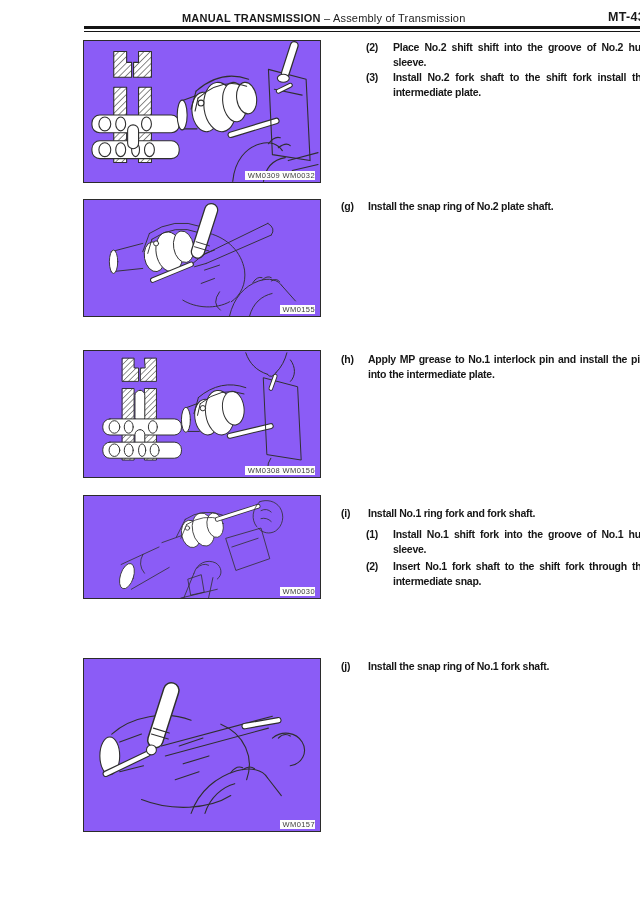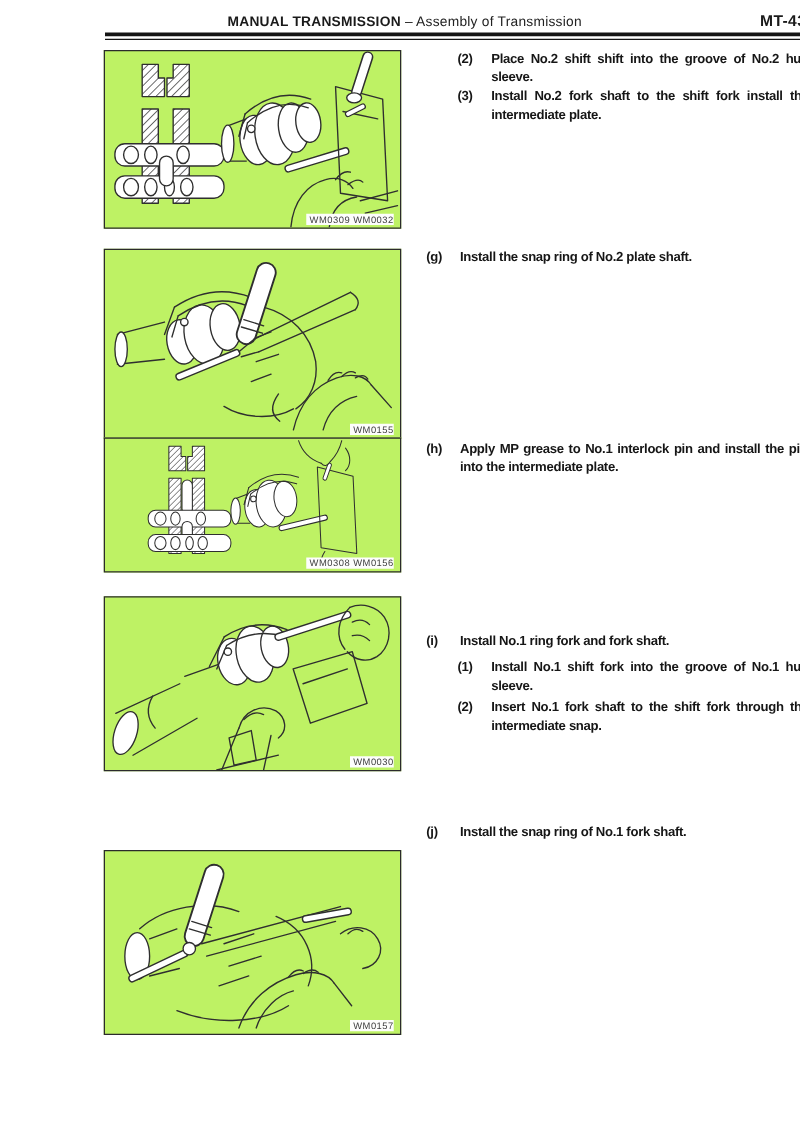--- a/index.html
+++ b/index.html
@@ -8,21 +8,21 @@
     font-family:"Liberation Sans",sans-serif;color:#1a1a1a;overflow:hidden;margin-left:33px;
   }
   
   .hdr-title{position:absolute;left:149px;top:12px;font-size:11px;letter-spacing:.2px;white-space:nowrap;}
   .hdr-title .b{font-weight:700;}
   .hdr-title .r{font-weight:400;color:#222;}
   .hdr-page{position:absolute;right:28px;top:10px;font-size:12.5px;font-weight:700;letter-spacing:.3px;}
   .hdr-rule{position:absolute;left:51px;top:26px;width:585px;height:2px;
     border-top:3px solid #141414;border-bottom:1px solid #141414;}
   
-  .figbox{position:absolute;left:50px;width:238px;border:1.2px solid #2b2b2b;background:#bef264;box-sizing:border-box;}
+  .figbox{position:absolute;left:50px;width:238px;border:1.2px solid #2b2b2b;background:#8b5cf6;box-sizing:border-box;}
   .figbox svg{position:absolute;left:0;top:0;width:100%;height:100%;}
   .figcode{position:absolute;right:5px;bottom:2px;font-size:7.5px;color:#3d3d3d;letter-spacing:.4px;background:#fdfdfc;padding-left:3px;}
   
   .instr{position:absolute;display:flex;font-size:10.5px;font-weight:700;line-height:15px;letter-spacing:-.25px;color:#161616;}
   .instr.main{left:308px;width:305px;}
   .instr.main .lbl{width:27px;flex:none;}
   .instr.sub{left:333px;width:281px;}
   .instr.sub .lbl{width:27px;flex:none;}
   .instr .txt{flex:1;text-align:justify;}
   
@@ -93,21 +93,21 @@
         <line x1="196" y1="50" x2="208" y2="44" class="rodi3"></line>
         <path d="M150,141 C152,120 163,107 178,103 C188,100 196,104 200,110"></path>
         <path d="M181,141 C183,127 191,119 203,117"></path>
         <path d="M186,103 q6,-8 12,-6 M196,107 q8,-6 12,-2"></path>
         <path d="M206,120 L236,112 M210,130 L236,124"></path>
       </g>
     </svg>
     <span class="figcode">WM0309 WM0032</span>
   </div>
 
-  <div class="figbox" style="top:199px;height:152px">
+  <div class="figbox" style="top:199px;height:118px">
     <svg viewBox="0 0 238 139" preserveAspectRatio="xMidYMid meet">
       <g class="ln">
         <path d="M10,62 L48,52 M10,86 L48,82"></path>
         <ellipse cx="13" cy="74" rx="5" ry="14" class="wh"></ellipse>
         <ellipse cx="62" cy="68" rx="12" ry="18" transform="rotate(-10 62 68)" class="wh"></ellipse>
         <ellipse cx="80" cy="62" rx="16" ry="24" transform="rotate(-10 80 62)" class="wh"></ellipse>
         <ellipse cx="97" cy="56" rx="12" ry="19" transform="rotate(-10 97 56)" class="wh"></ellipse>
         <path d="M56,40 Q86,20 118,32"></path>
         <path d="M59,47 Q87,28 115,39"></path>
         <path d="M56,40 L48,62 M59,47 L54,64"></path>
@@ -126,21 +126,21 @@
         <path d="M152,139 C157,117 170,103 187,97 C199,93 210,95 215,103"></path>
         <path d="M180,99 q5,-8 11,-6 M191,96 q6,-6 11,-3 M202,97 q7,-4 10,1"></path>
         <path d="M215,103 L231,121"></path>
         <path d="M176,139 C180,124 190,115 203,112"></path>
         <path d="M140,110 q-10,14 1,22"></path>
       </g>
     </svg>
     <span class="figcode">WM0155</span>
   </div>
 
-  <div class="figbox" style="top:350px;height:108px">
+  <div class="figbox" style="top:350px;height:128px">
     <svg viewBox="0 0 238 141" preserveAspectRatio="xMidYMid meet">
       <g class="ln">
         <path class="hat" d="M30,8 h13 v11 h5 v15 h-18 z"></path>
         <path class="hat" d="M55,8 h13 v26 h-18 v-15 h5 z"></path>
         <path class="hat" d="M30,42 h13 v80 h-13 z"></path>
         <path class="hat" d="M55,42 h13 v80 h-13 z"></path>
         <rect x="44" y="44" width="11" height="36" rx="5.5" class="wh"></rect>
         <rect x="8" y="76" width="88" height="18" rx="8" class="wh"></rect>
         <ellipse cx="21" cy="85" rx="6" ry="7" class="wh"></ellipse>
         <ellipse cx="37" cy="85" rx="5" ry="7" class="wh"></ellipse>
@@ -167,21 +167,21 @@
         <line x1="196" y1="42" x2="201" y2="28" class="rodi3"></line>
         <path d="M168,2 C172,14 180,22 192,26 M214,2 C212,10 208,18 202,24"></path>
         <path d="M192,26 q5,6 10,-2"></path>
         <path d="M218,10 C224,18 224,28 218,34"></path>
         <path d="M196,120 q-8,12 2,18"></path>
       </g>
     </svg>
     <span class="figcode">WM0308 WM0156</span>
   </div>
 
-  <div class="figbox" style="top:477px;height:140px">
+  <div class="figbox" style="top:495px;height:104px">
     <svg viewBox="0 0 238 140" preserveAspectRatio="xMidYMid meet">
       <g class="ln">
         <path d="M8,94 L60,70 M22,128 L74,98"></path>
         <ellipse cx="16" cy="110" rx="9" ry="18" transform="rotate(18 16 110)" class="wh"></ellipse>
         <path d="M38,80 q-8,14 2,26"></path>
         <path d="M64,64 L92,54"></path>
         <ellipse cx="104" cy="52" rx="13" ry="19" transform="rotate(-12 104 52)" class="wh"></ellipse>
         <ellipse cx="121" cy="46" rx="15" ry="23" transform="rotate(-12 121 46)" class="wh"></ellipse>
         <ellipse cx="137" cy="40" rx="11" ry="17" transform="rotate(-12 137 40)" class="wh"></ellipse>
         <path d="M96,32 Q120,16 147,26"></path>
@@ -198,21 +198,21 @@
         <path d="M94,140 L108,106 M128,140 L134,112"></path>
         <path d="M108,106 C112,92 126,86 138,92 C146,97 148,108 140,114"></path>
         <path d="M112,99 q8,-8 16,-4"></path>
         <path d="M100,114 L118,108 L122,132 L104,136 Z"></path>
         <path d="M90,140 L140,128"></path>
       </g>
     </svg>
     <span class="figcode">WM0030</span>
   </div>
 
-  <div class="figbox" style="top:680px;height:148px">
+  <div class="figbox" style="top:658px;height:174px">
     <svg viewBox="0 0 238 138" preserveAspectRatio="xMidYMid meet">
       <g class="ln">
         <path d="M28,58 C48,40 82,34 108,44"></path>
         <path d="M138,48 C162,58 172,82 164,104"></path>
         <path d="M58,124 C88,136 126,134 148,120"></path>
         <ellipse cx="26" cy="80" rx="10" ry="19" class="wh"></ellipse>
         <path d="M36,66 L58,58 M36,96 L60,90"></path>
         <line x1="88" y1="14" x2="72" y2="64" class="rodoC"></line>
         <line x1="88" y1="14" x2="72" y2="64" class="rodiC"></line>
         <path d="M70,52 l16,5 M68,58 l17,5"></path>

